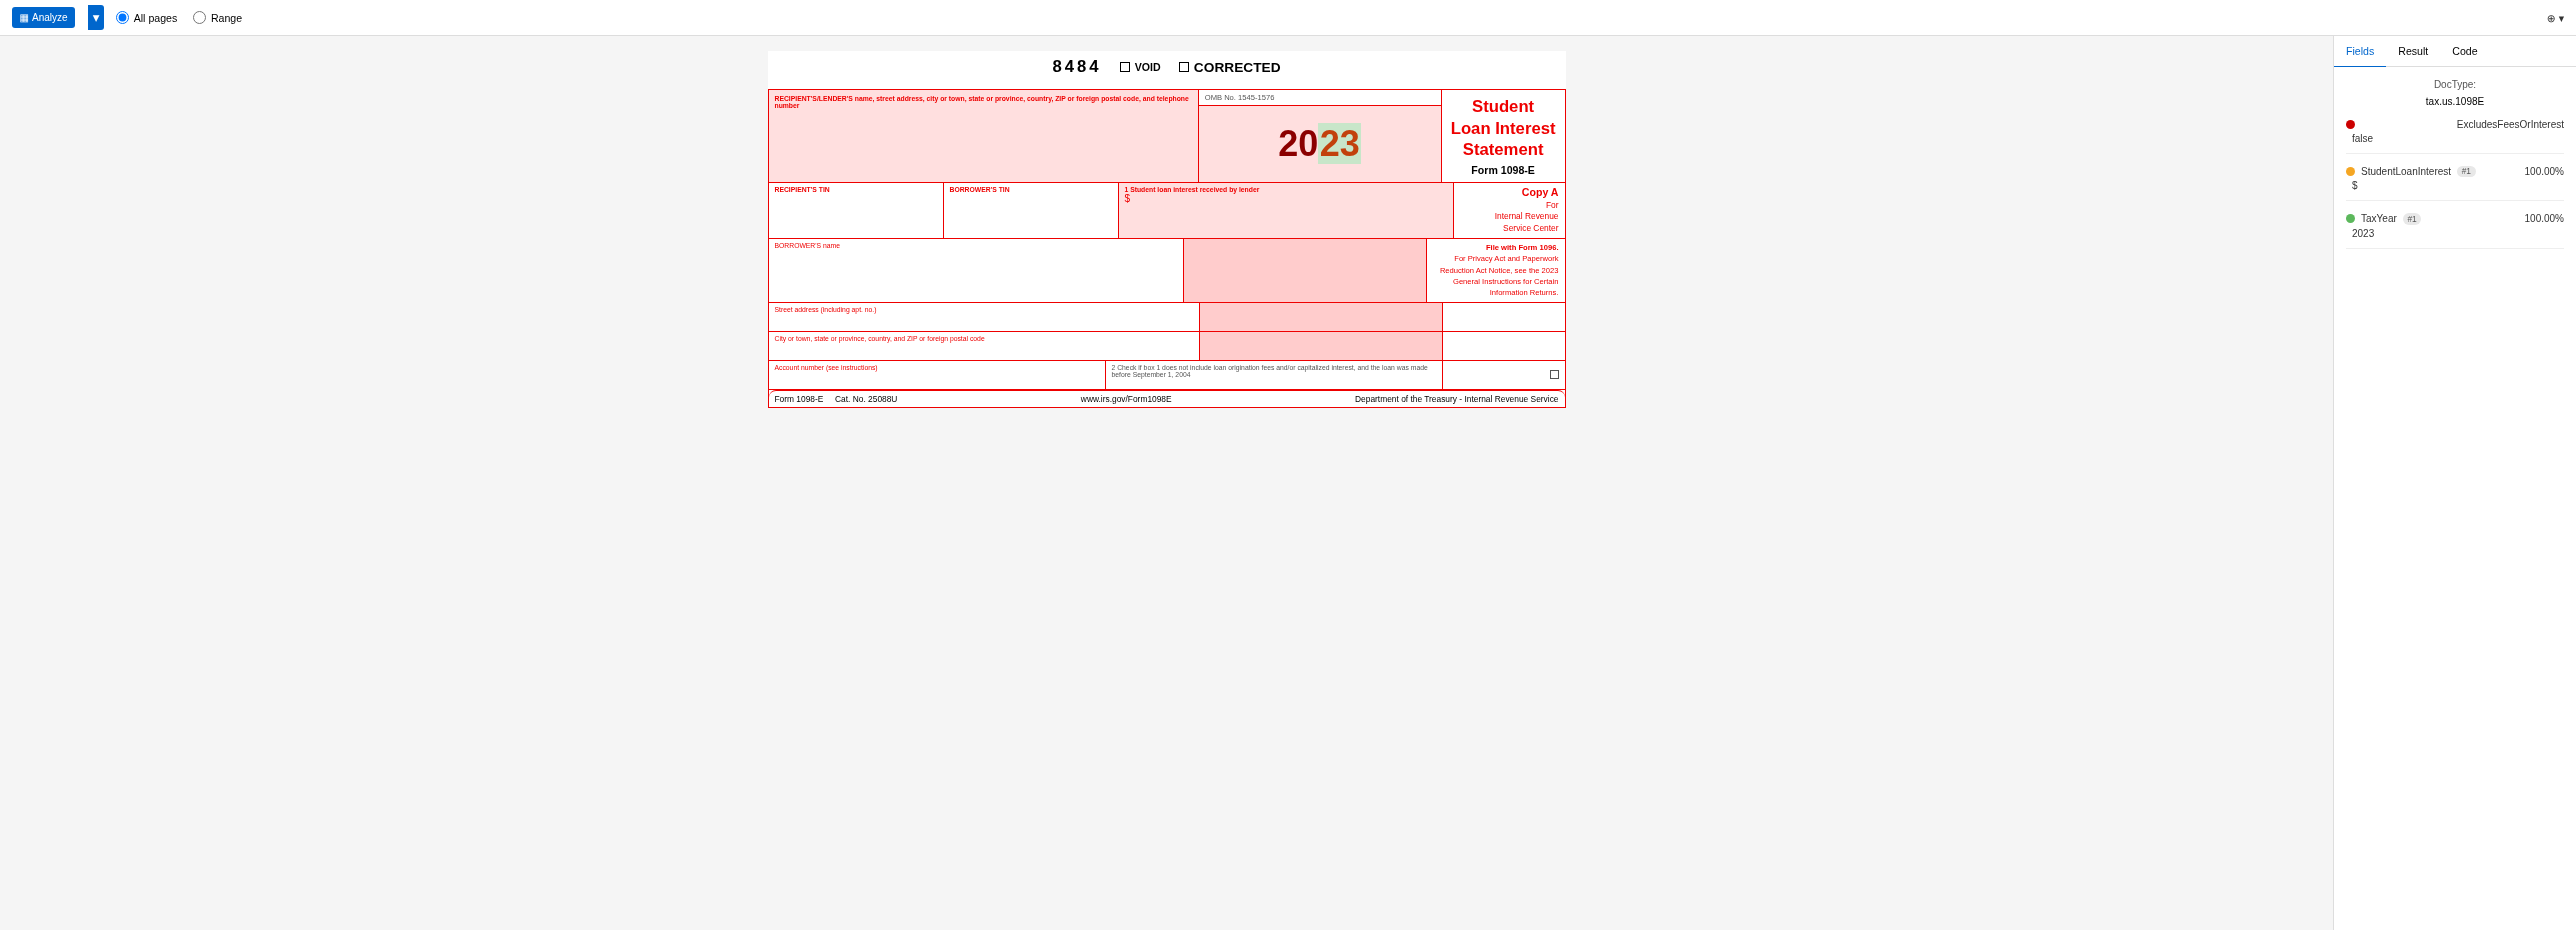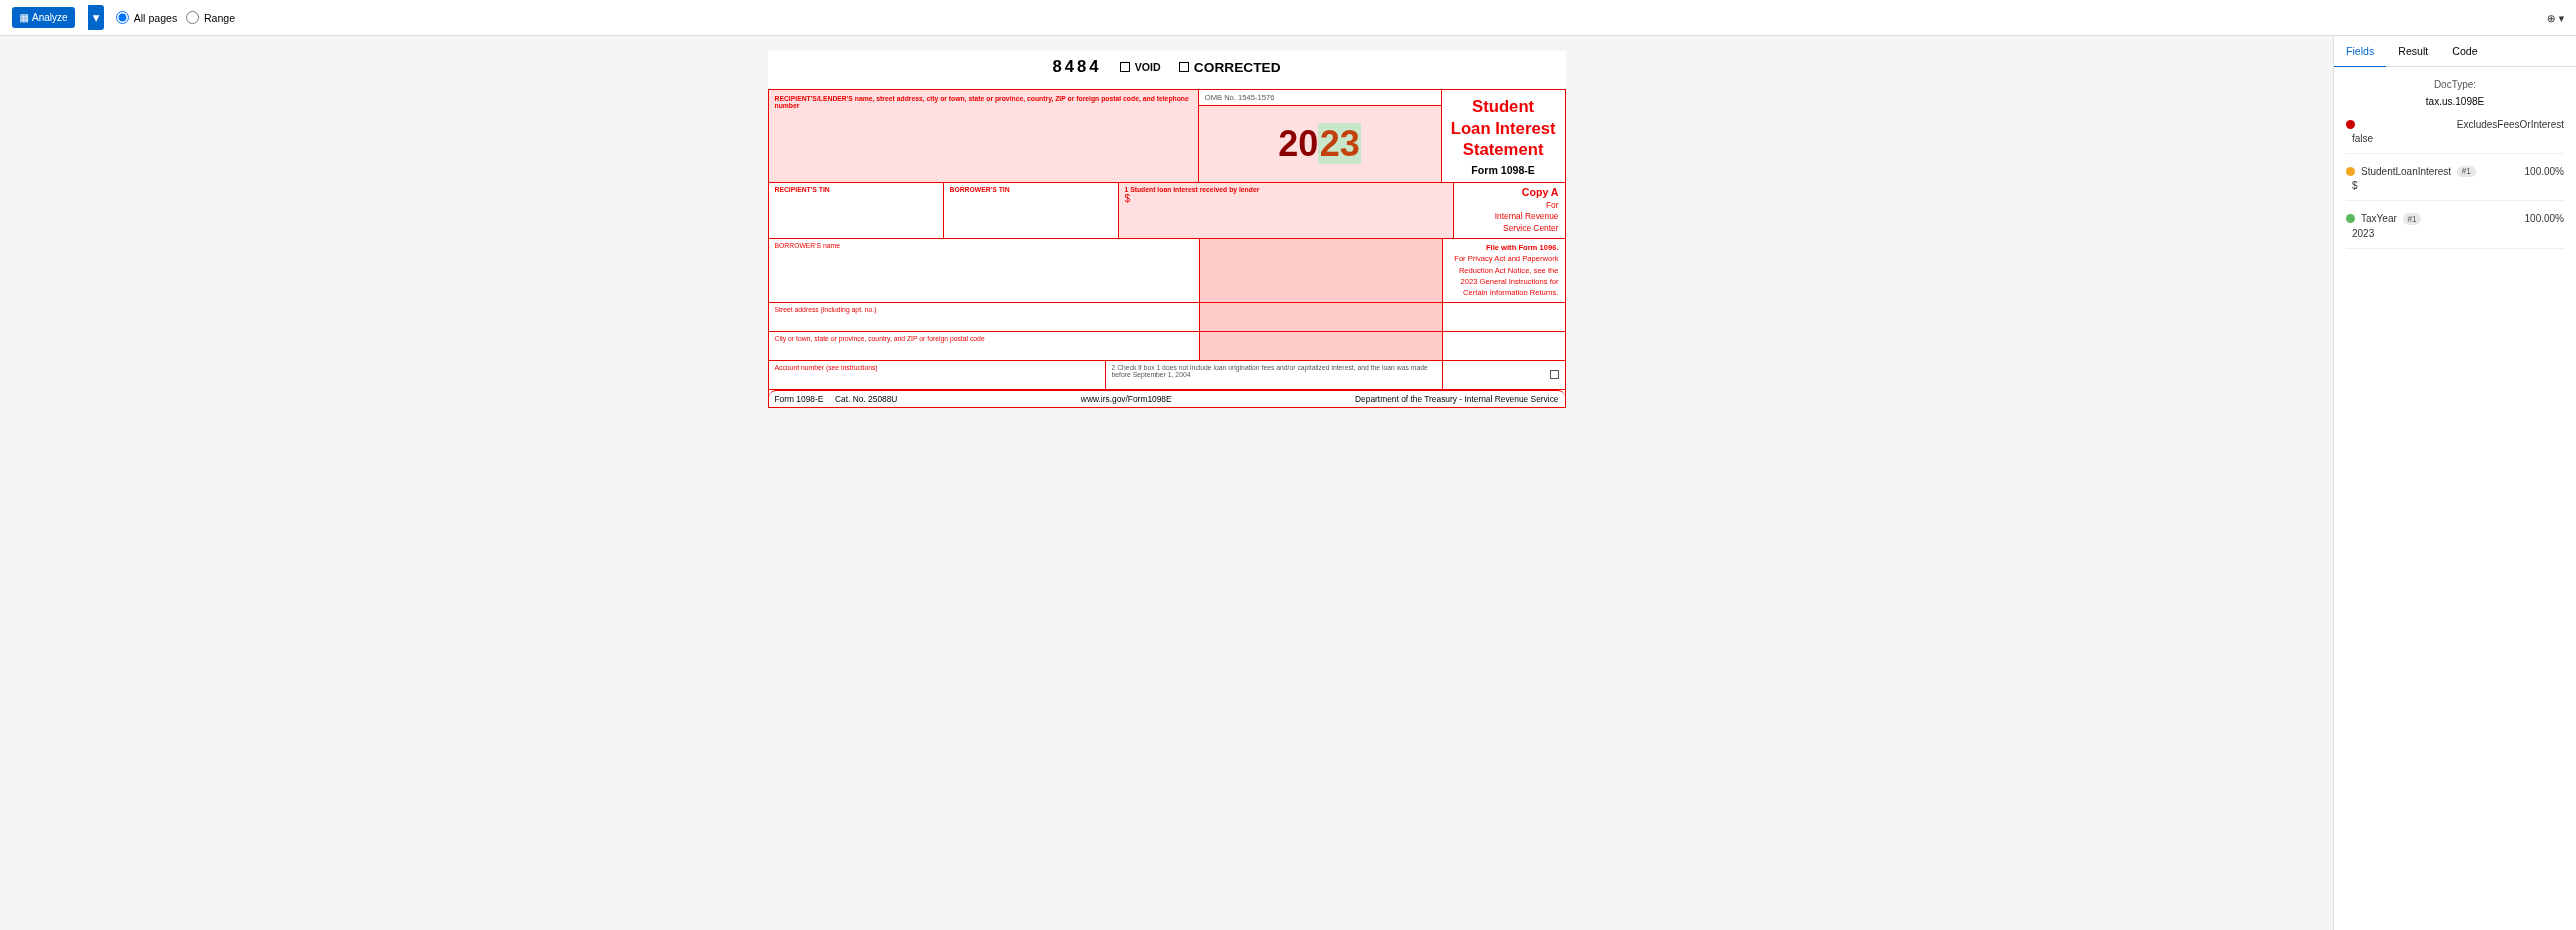--- a/index.html
+++ b/index.html
@@ -7,21 +7,21 @@
 
     .top-bar {
       display: flex; align-items: center; padding: 6px 12px; border-bottom: 0.8px solid #ddd;
       background: #fff; gap: 12px; height: 36px;
     }
     .analyze-btn {
       display: flex; align-items: center; gap: 3px; background: #0066cc; color: #fff;
       border: none; border-radius: 3px; padding: 4.6px 7.6px; font-size: 10px; cursor: pointer;
     }
     .analyze-dropdown { background: #0066cc; color: #fff; border: none; border-left: 0.8px solid #fff; border-radius: 0 3px 3px 0; padding: 4.6px 4.6px; cursor: pointer; }
-    .radio-group { display: flex; align-items: center; gap: 9px; font-size: 10.6px; }
+    .radio-group { display: flex; align-items: center; gap: 16px; font-size: 10.6px; }
     .radio-group label { display: flex; align-items: center; gap: 4.6px; cursor: pointer; }
     .layers-btn { margin-left: auto; display: flex; align-items: center; gap: 3px; background: none; border: none; cursor: pointer; font-size: 10.6px; color: #333; }
 
     .main-content { display: flex; flex: 1; overflow: hidden; }
 
     .document-area {
       flex: 1; overflow: auto; background: #f5f5f5; padding: 15px; display: flex; justify-content: center; align-items: flex-start;
     }
 
     .form-container {
@@ -55,21 +55,21 @@
     .loan-interest-box { flex: 1; border-right: 0.8px solid #e00; padding: 3px 6px; }
     .copy-a-section { width: 111px; padding: 3px 6px; text-align: right; }
     .tin-label { font-size: 6.8px; color: #e00; font-weight: bold; }
     .field-value { font-size: 8.4px; color: #555; min-height: 15px; }
     .dollar-sign { color: #e00; font-size: 10px; }
     .copy-a-label { color: #e00; font-weight: bold; font-size: 10.6px; text-align: right; }
     .copy-a-sub { color: #e00; font-size: 8.4px; text-align: right; line-height: 1.4; margin-top: 1.5px; }
 
     .borrower-name-row { display: flex; border-bottom: 0.8px solid #e00; }
     .borrower-name { flex: 1; border-right: 0.8px solid #e00; padding: 3px 6px; }
-    .right-instructions { width: 122px; padding: 3px 6px; text-align: right; }
+    .right-instructions { width: 138px; padding: 3px 6px; text-align: right; }
     .field-label { font-size: 6.8px; color: #e00; }
     .right-red { color: #e00; font-size: 7.6px; text-align: right; line-height: 1.5; }
 
     .street-row { display: flex; border-bottom: 0.8px solid #e00; }
     .street-address { flex: 1; border-right: 0.8px solid #e00; padding: 3px 6px; }
     .right-section-mid { width: 122px; padding: 3px 6px; text-align: right; }
 
     .city-row { display: flex; border-bottom: 0.8px solid #e00; }
     .city-field { flex: 1; border-right: 0.8px solid #e00; padding: 3px 6px; }
     .right-section-city { width: 122px; padding: 3px 6px; }

